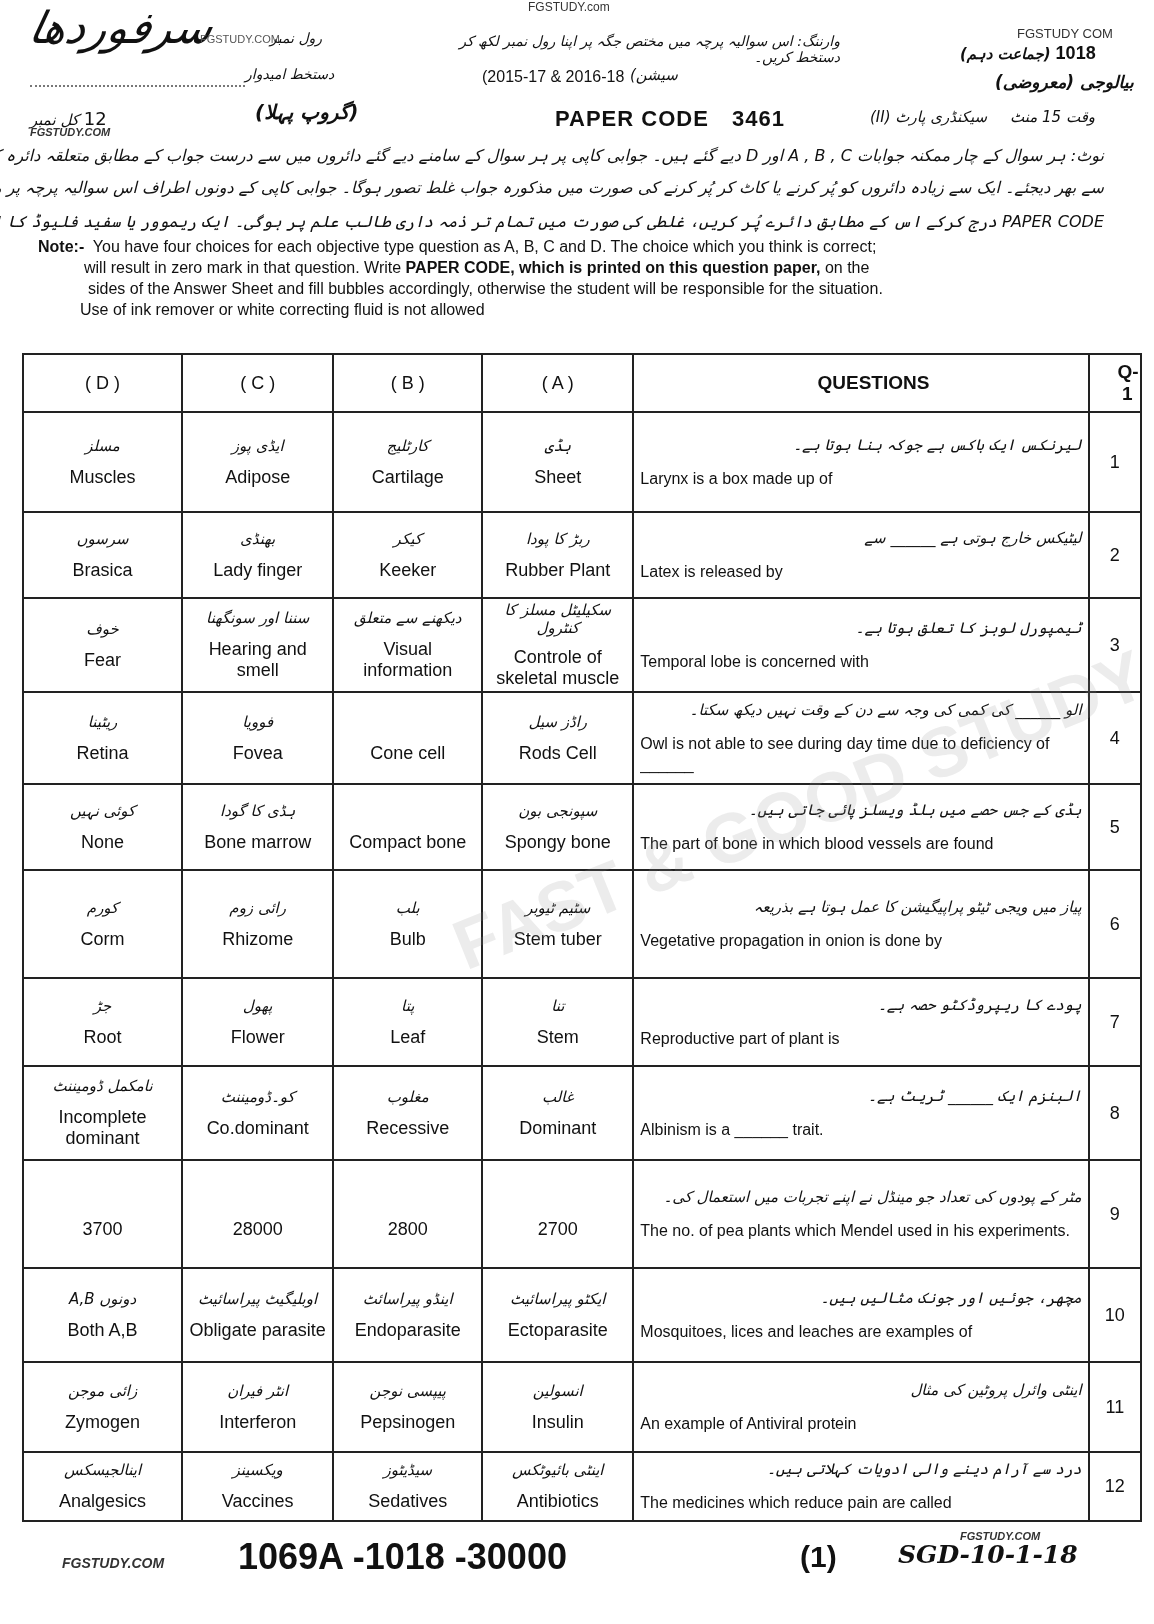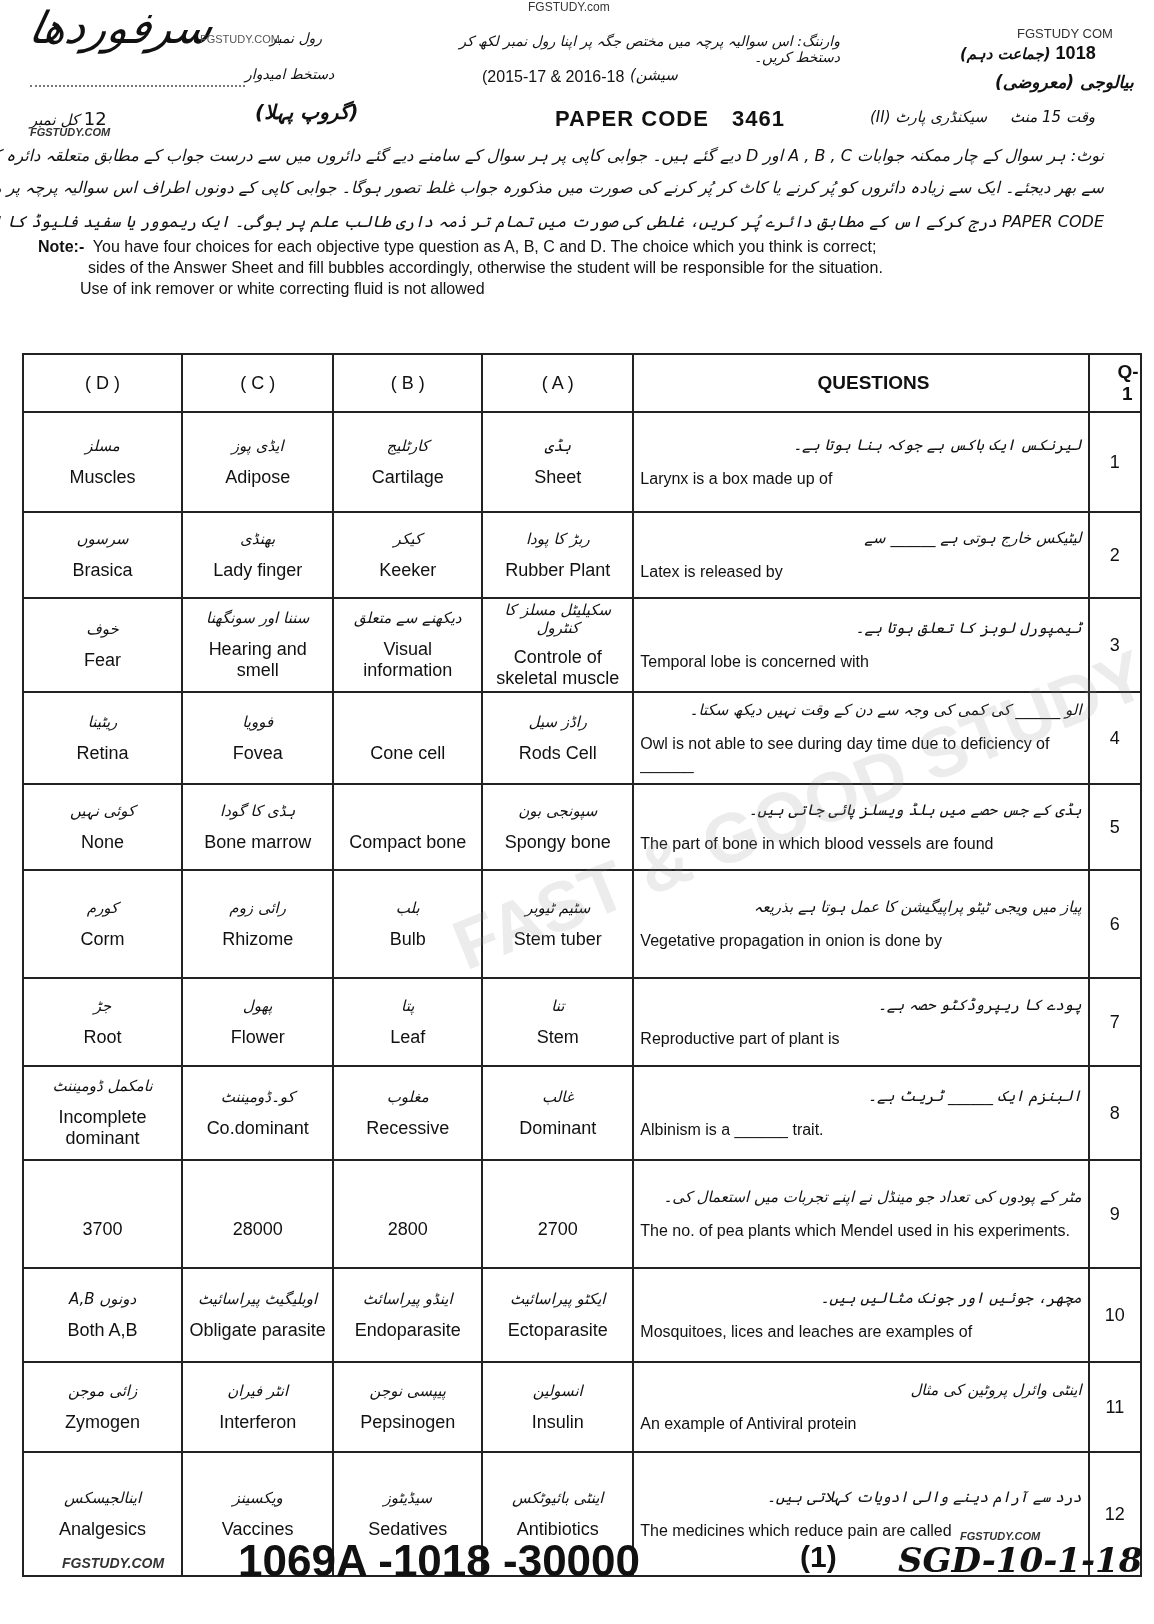--- a/index.html
+++ b/index.html
@@ -36,23 +36,23 @@
   table.qtable th { height: 58px; font-size: 18px; }
   table.qtable th.qhead { font-weight: bold; font-size: 19px; padding-left: 28px; }
   table.qtable td.num { font-size: 18px; }
   .opt-urdu { display: block; font-size: 15px; margin-bottom: 10px; min-height: 20px; }
   .opt-en { display: block; line-height: 21px; }
   td.question { text-align: left !important; padding: 4px 6px !important; }
   .q-urdu { display: block; text-align: right; font-size: 15px; margin-bottom: 14px; }
   .q-en { display: block; font-size: 16px; line-height: 21px; }
 
   .footer-wm { left: 62px; top: 1555px; font-size: 14px; font-style: italic; font-weight: bold; }
-  .footer-code { left: 238px; top: 1536px; font-size: 44px; font-weight: bold; }
+  .footer-code { left: 238px; top: 1536px; font-size: 36px; font-weight: bold; }
   .footer-page { left: 800px; top: 1540px; font-size: 30px; font-weight: bold; }
-  .footer-hand { left: 898px; top: 1540px; font-size: 34px; font-style: italic; font-weight: bold; font-family: "DejaVu Serif", serif; }
+  .footer-hand { left: 898px; top: 1540px; font-size: 25px; font-style: italic; font-weight: bold; font-family: "DejaVu Serif", serif; }
   .bg-wm { left: 430px; top: 770px; font-size: 70px; font-weight: bold; color: rgba(150,150,150,0.18); transform: rotate(-22deg); pointer-events: none; white-space: nowrap; }
 </style>
 </head>
 <body>
 
 <div class="abs wm" style="left:528px;top:0px;font-weight:normal;font-size:12px;">FGSTUDY.com</div>
 
 <div class="abs signature">سرفوردھا</div>
 <div class="abs wm" style="left:200px;top:33px;font-weight:normal;color:#555;">FGSTUDY.COM</div>
 <div class="abs urdu head-urdu" style="left:270px;top:30px;">رول نمبر</div>
@@ -83,20 +83,23 @@
 <div class="abs urdu" style="left:870px;top:108px;font-size:15px;">سیکنڈری پارٹ (II)</div>
 
 <div class="abs urdu urdu-line" style="top:146px;">نوٹ: ہر سوال کے چار ممکنہ جوابات A , B , C اور D دیے گئے ہیں۔ جوابی کاپی پر ہر سوال کے سامنے دیے گئے دائروں میں سے درست جواب کے مطابق متعلقہ دائرہ کو مارکر یا پین</div>
 <div class="abs urdu urdu-line" style="top:178px;">سے بھر دیجئے۔ ایک سے زیادہ دائروں کو پُر کرنے یا کاٹ کر پُر کرنے کی صورت میں مذکورہ جواب غلط تصور ہوگا۔ جوابی کاپی کے دونوں اطراف اس سوالیہ پرچہ پر مطبوعہ</div>
 <div class="abs urdu urdu-line" style="top:212px;">PAPER CODE درج کرکے اس کے مطابق دائرے پُر کریں، غلطی کی صورت میں تمام تر ذمہ داری طالب علم پر ہوگی۔ ایک ریموور یا سفید فلیوڈ کا استعمال ممنوع ہے۔</div>
 
 <div class="abs note">
   <p>
     <span class="label">Note:-</span>&nbsp;
     <span>You have four choices for each objective type question as A, B, C and D.  The choice which you think is correct;</span>
+  </p>
+  <p style="padding-left:46px;">
+    <span>will result in zero mark in that question.   Write </span><b>PAPER CODE, which is printed on this question paper,</b><span> on the</span>
   </p>
   <p style="padding-left:50px;">
     <span>sides of  the  Answer  Sheet and fill bubbles accordingly,  otherwise  the student  will be responsible for  the situation.</span>
   </p>
   <p style="padding-left:42px;">Use  of ink remover or white correcting  fluid is not allowed</p>
 </div>
 
 <table class="qtable">
   <colgroup>
     <col style="width:158px">
@@ -363,21 +366,21 @@
         <td>
           <span class="urdu opt-urdu">انسولین</span>
           <span class="opt-en">Insulin</span>
         </td>
         <td class="question">
           <span class="urdu q-urdu">اینٹی وائرل پروٹین کی مثال</span>
           <span class="q-en">An example of Antiviral protein</span>
         </td>
         <td class="num">11</td>
       </tr>
-      <tr style="height: 124px; margin-left: 8px;">
+      <tr style="height: 69px; margin-left: 8px;">
         <td>
           <span class="urdu opt-urdu">اینالجیسکس</span>
           <span class="opt-en">Analgesics</span>
         </td>
         <td>
           <span class="urdu opt-urdu">ویکسینز</span>
           <span class="opt-en">Vaccines</span>
         </td>
         <td>
           <span class="urdu opt-urdu">سیڈیٹوز</span>

